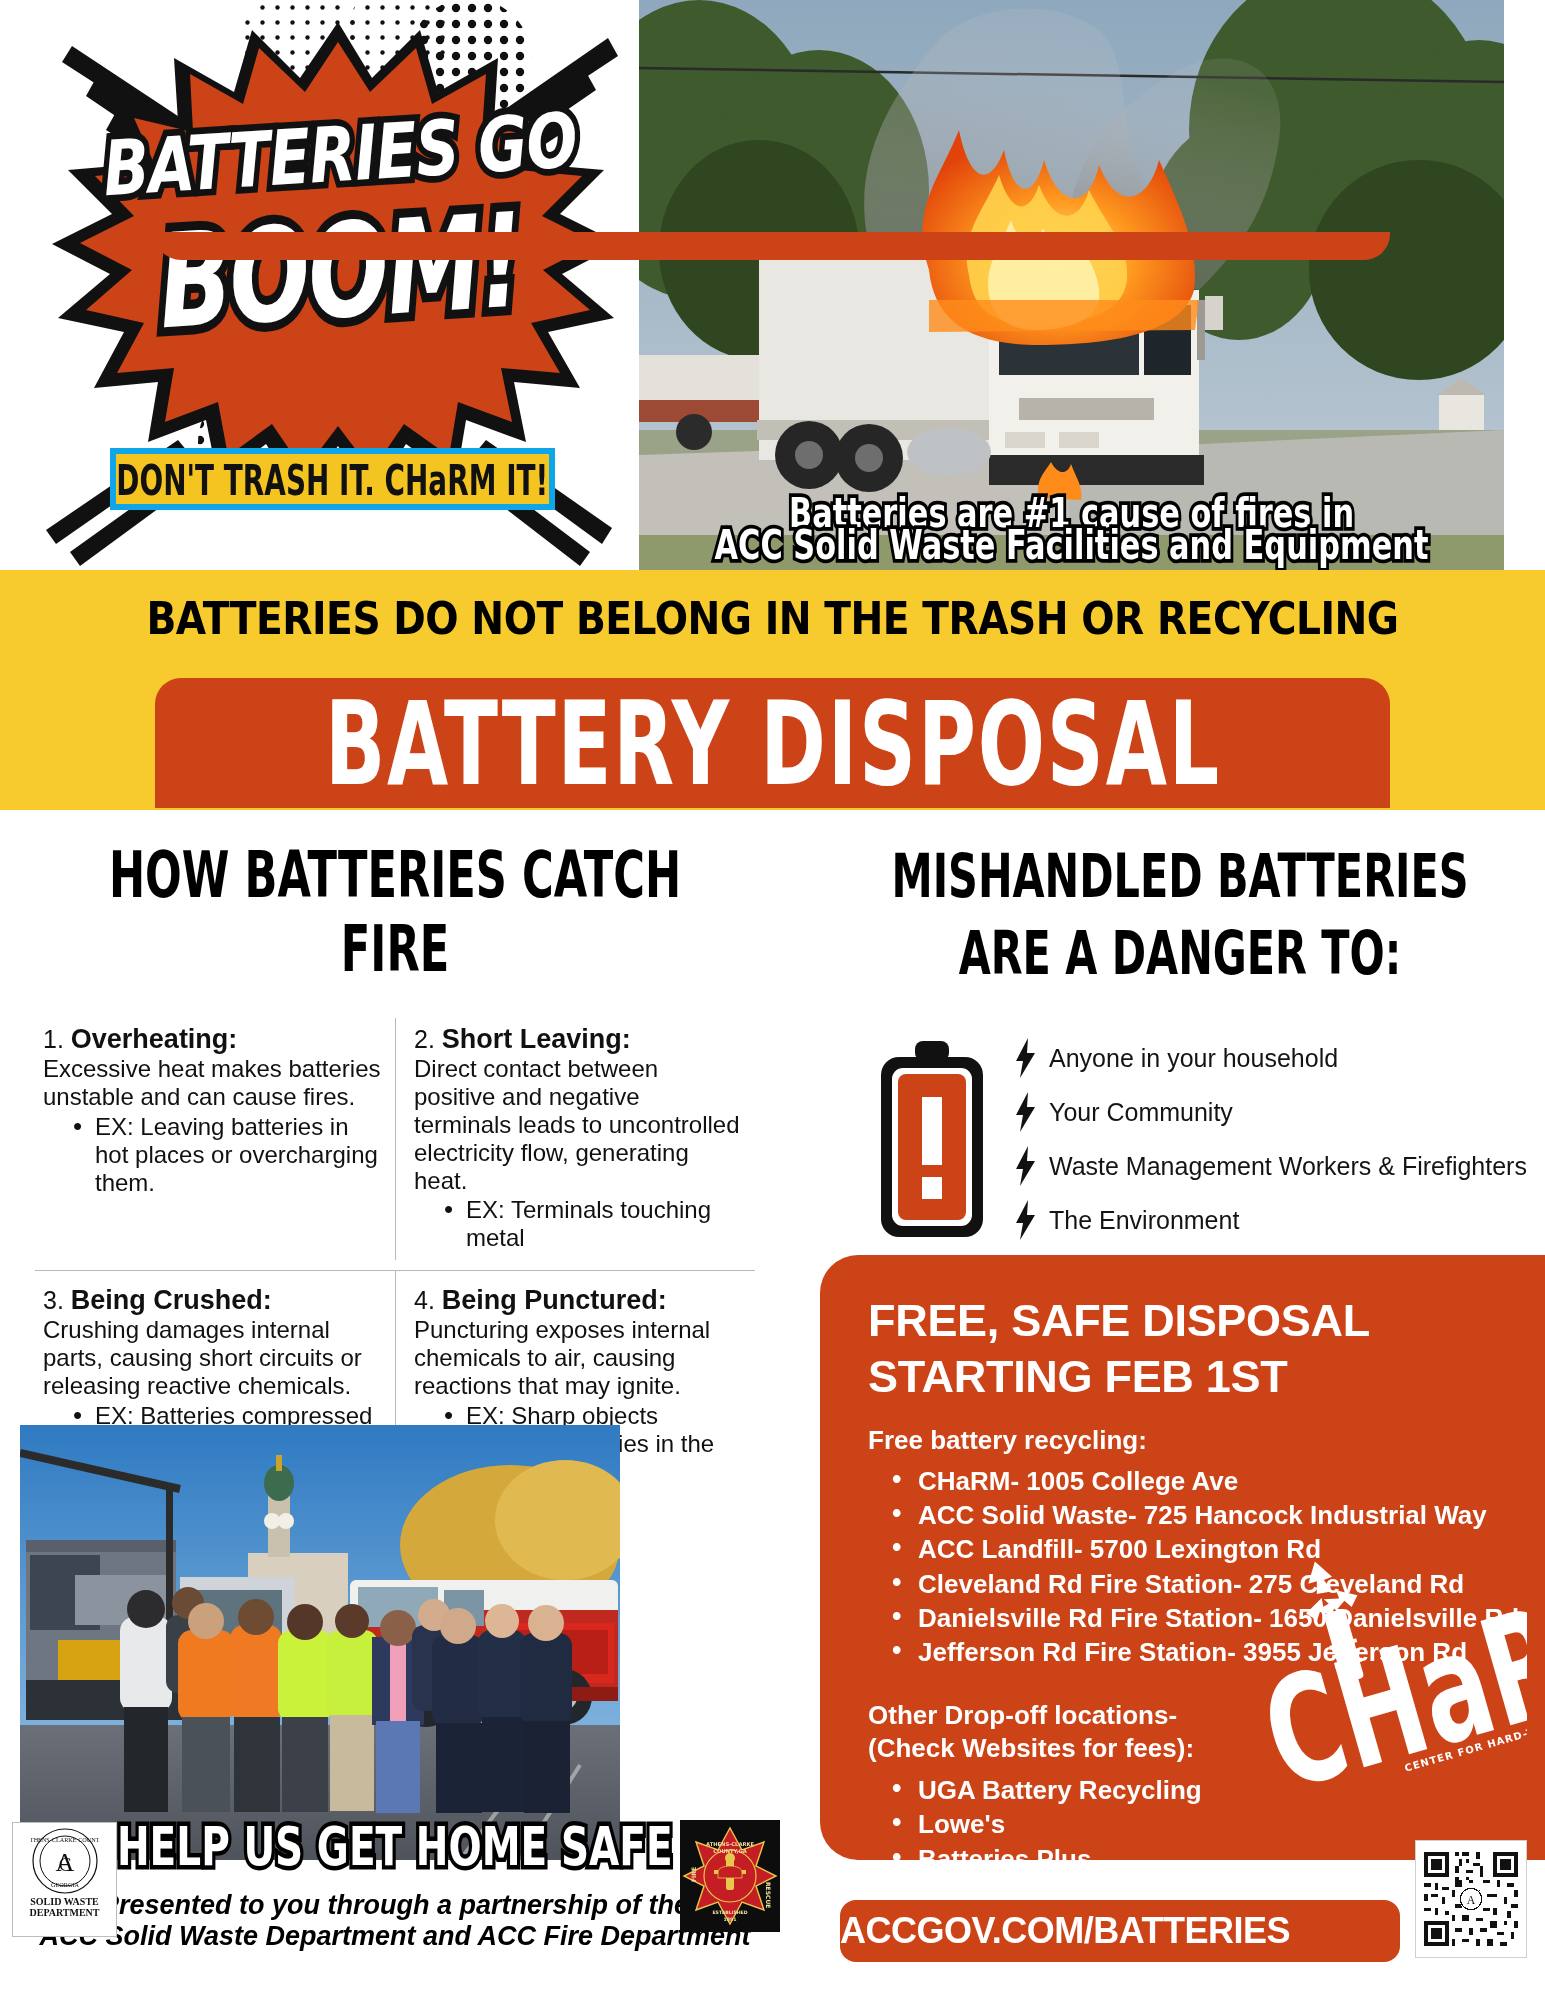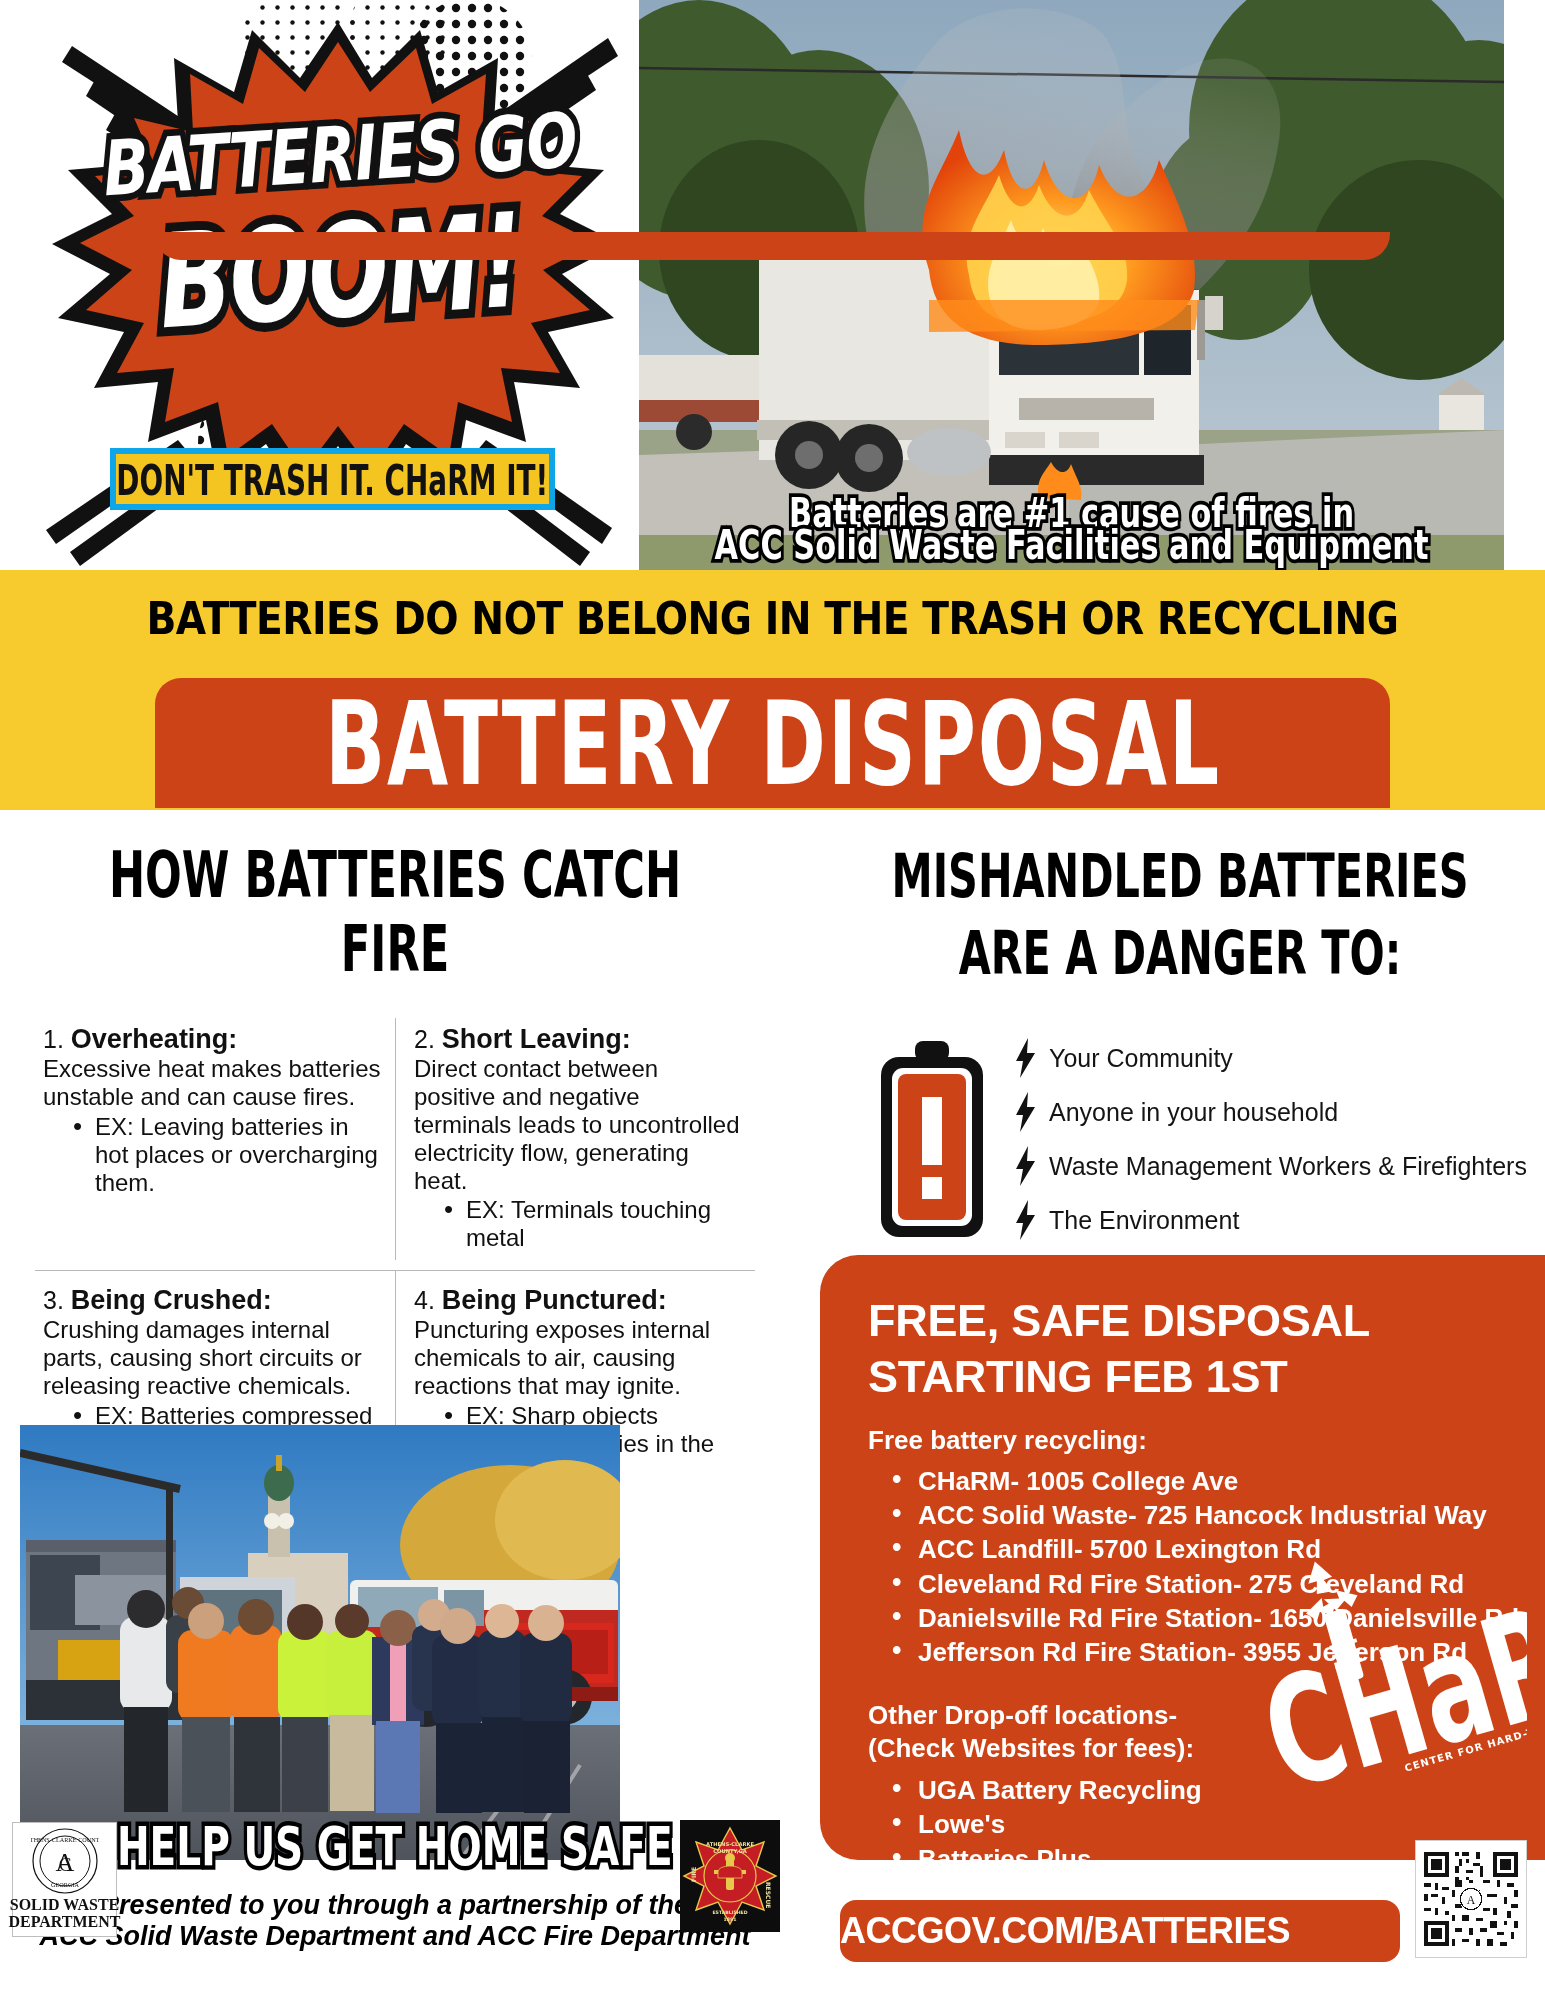--- a/index.html
+++ b/index.html
@@ -249,21 +249,21 @@
   }
   .sw-seal {
     position: absolute; left: 12px; top: 1822px;
     width: 105px; height: 115px; background: #ffffff;
     border: 1px solid #bdbdbd;
     display: flex; flex-direction: column; align-items: center; justify-content: flex-start;
     padding-top: 4px;
   }
   .sw-seal-label {
     font-family: "Liberation Serif", serif;
-    font-weight: 700; font-size: 16px; color: #111111;
+    font-weight: 700; font-size: 10px; color: #111111;
     text-align: center; line-height: 1.06; margin-top: 2px;
   }
   .fire-seal {
     position: absolute; left: 680px; top: 1820px;
     width: 100px; height: 112px; background: #0d0d0d;
   }
 </style>
 </head>
 <body>
 
@@ -486,27 +486,27 @@
         <rect x="25" y="35" width="68" height="146" rx="8" fill="#cc4317"></rect>
         <rect x="49" y="58" width="20" height="68" fill="#ffffff"></rect>
         <rect x="49" y="138" width="20" height="22" fill="#ffffff"></rect>
       </svg>
 
       <div class="danger-list">
         <div class="danger-item">
           <svg class="bolt" viewBox="0 0 21 40">
             <polygon points="13,0 1,23 8,23 5,40 20,15 12,15" fill="#111111"></polygon>
           </svg>
-          <span class="danger-text">Your Community</span>
+          <span class="danger-text">Anyone in your household</span>
         </div>
         <div class="danger-item">
           <svg class="bolt" viewBox="0 0 21 40">
             <polygon points="13,0 1,23 8,23 5,40 20,15 12,15" fill="#111111"></polygon>
           </svg>
-          <span class="danger-text">Anyone in your household</span>
+          <span class="danger-text">Your Community</span>
         </div>
         <div class="danger-item">
           <svg class="bolt" viewBox="0 0 21 40">
             <polygon points="13,0 1,23 8,23 5,40 20,15 12,15" fill="#111111"></polygon>
           </svg>
           <span class="danger-text">Waste Management Workers &amp; Firefighters</span>
         </div>
         <div class="danger-item">
           <svg class="bolt" viewBox="0 0 21 40">
             <polygon points="13,0 1,23 8,23 5,40 20,15 12,15" fill="#111111"></polygon>

